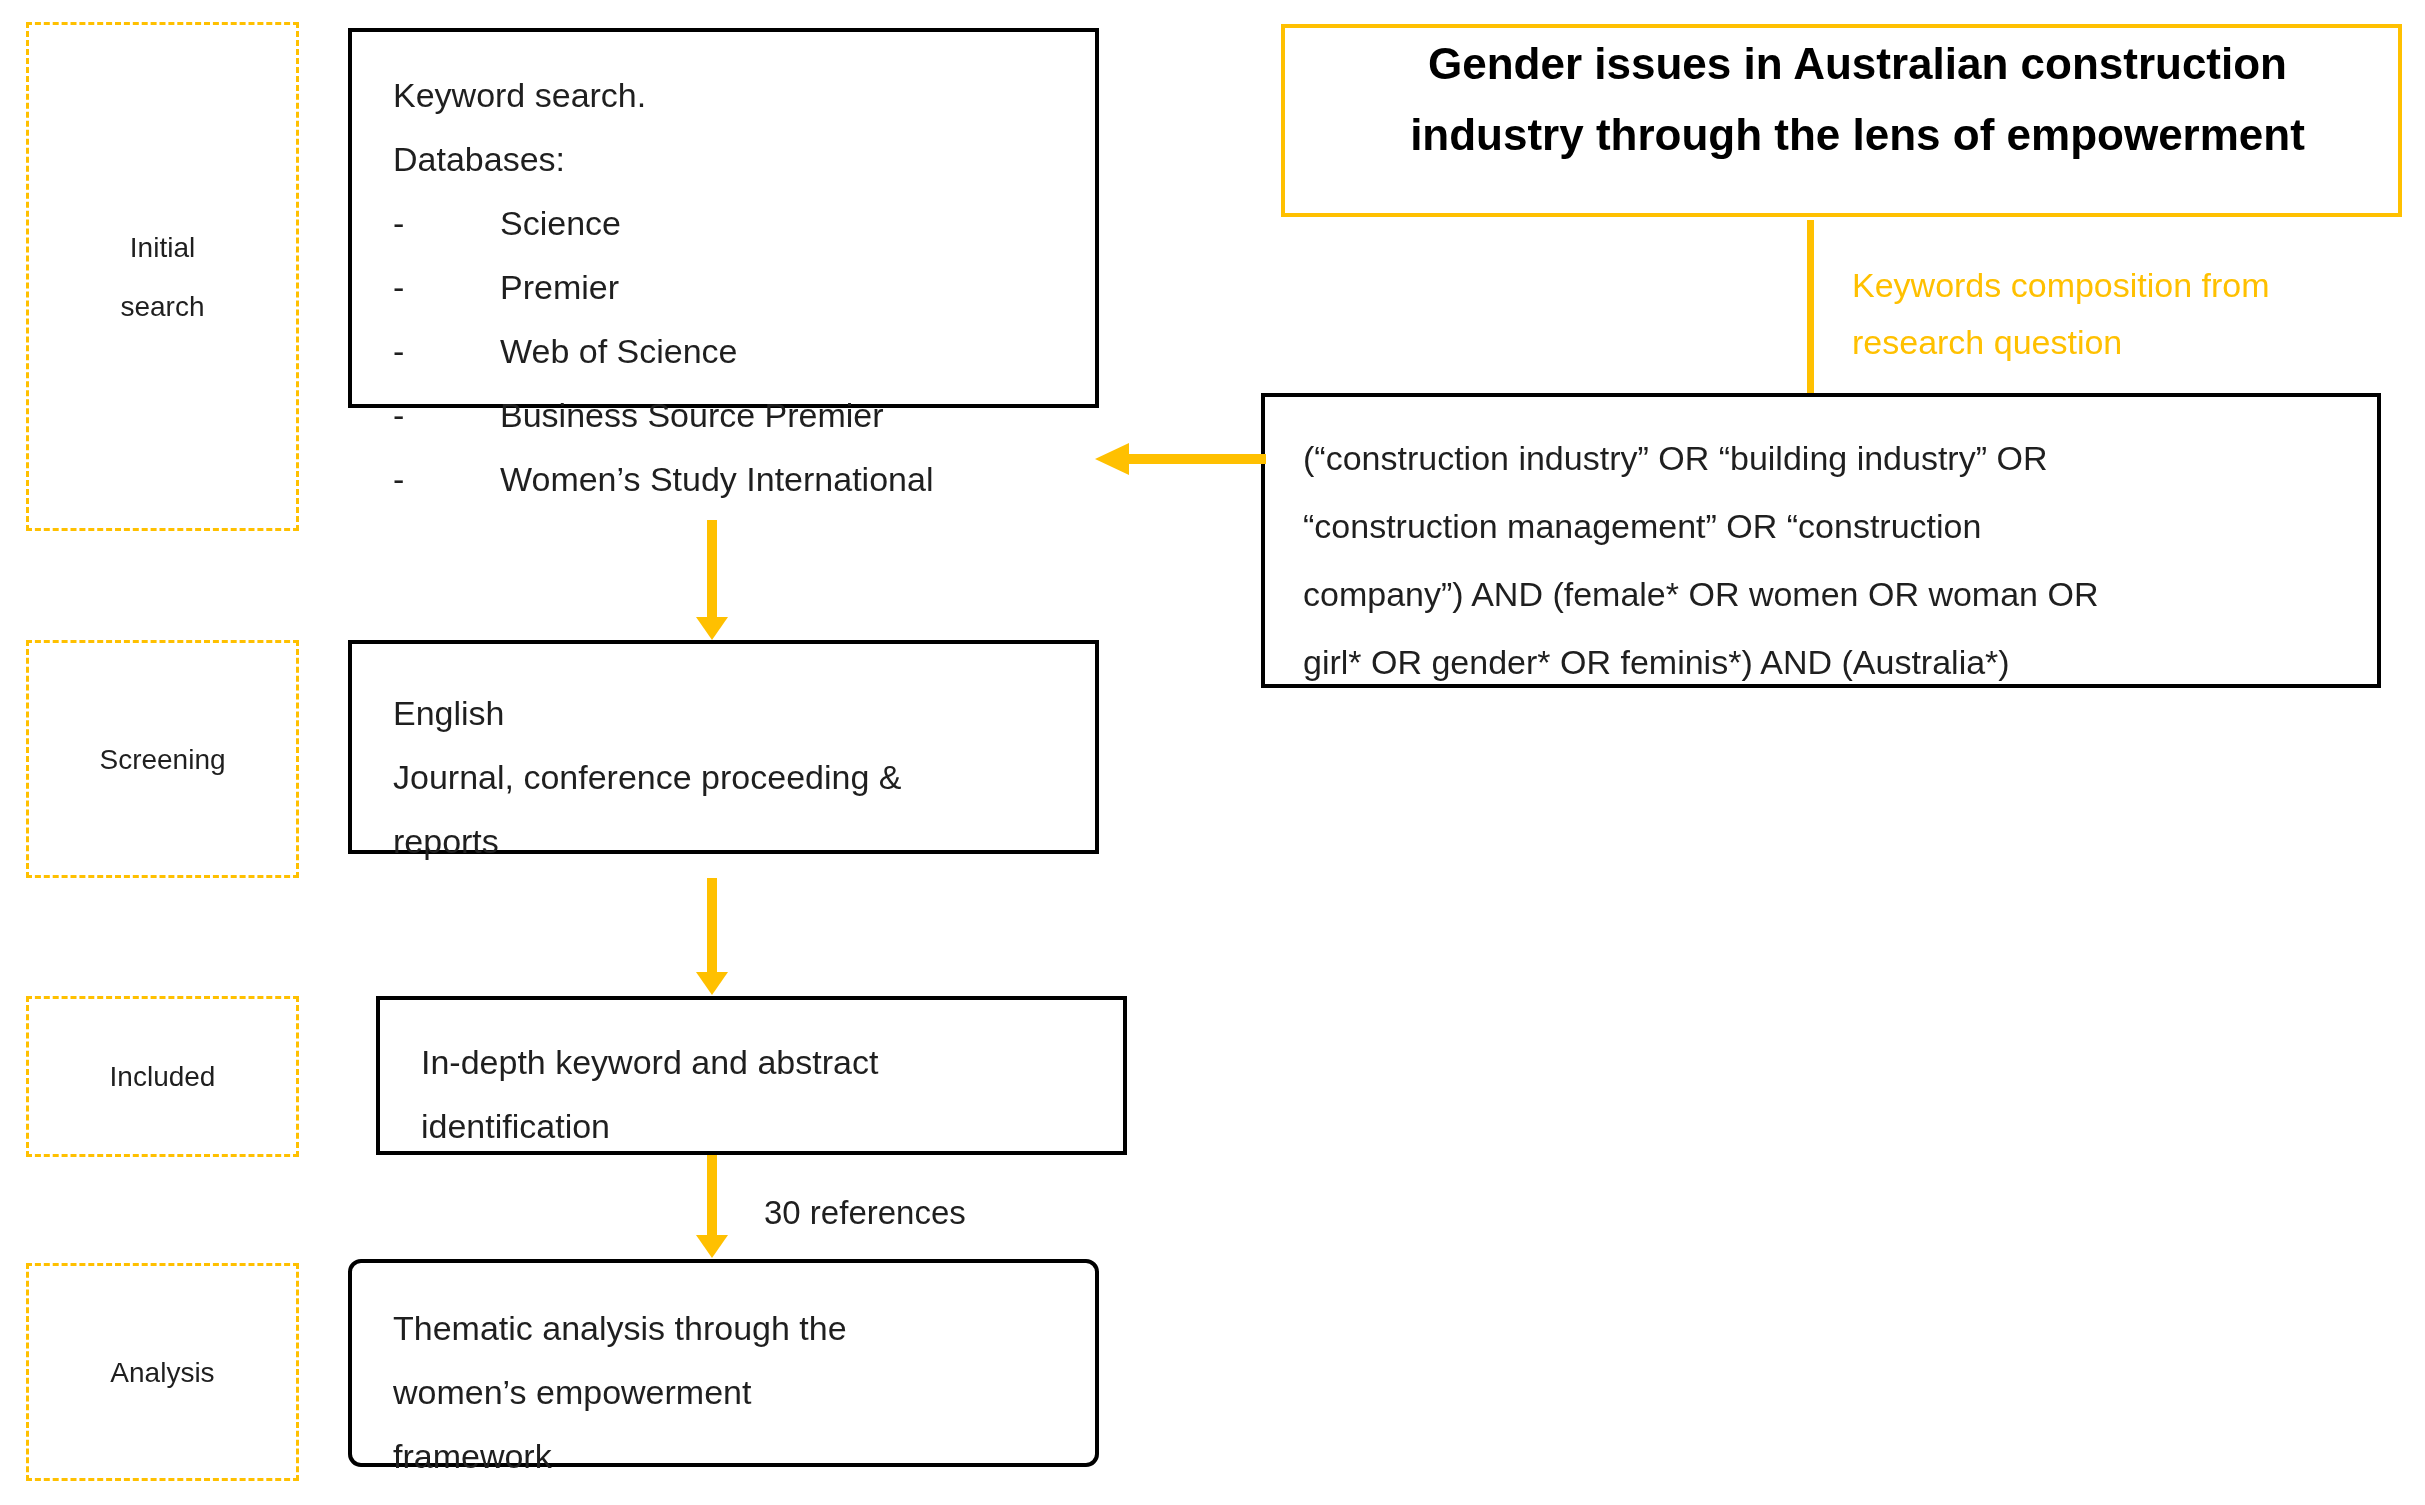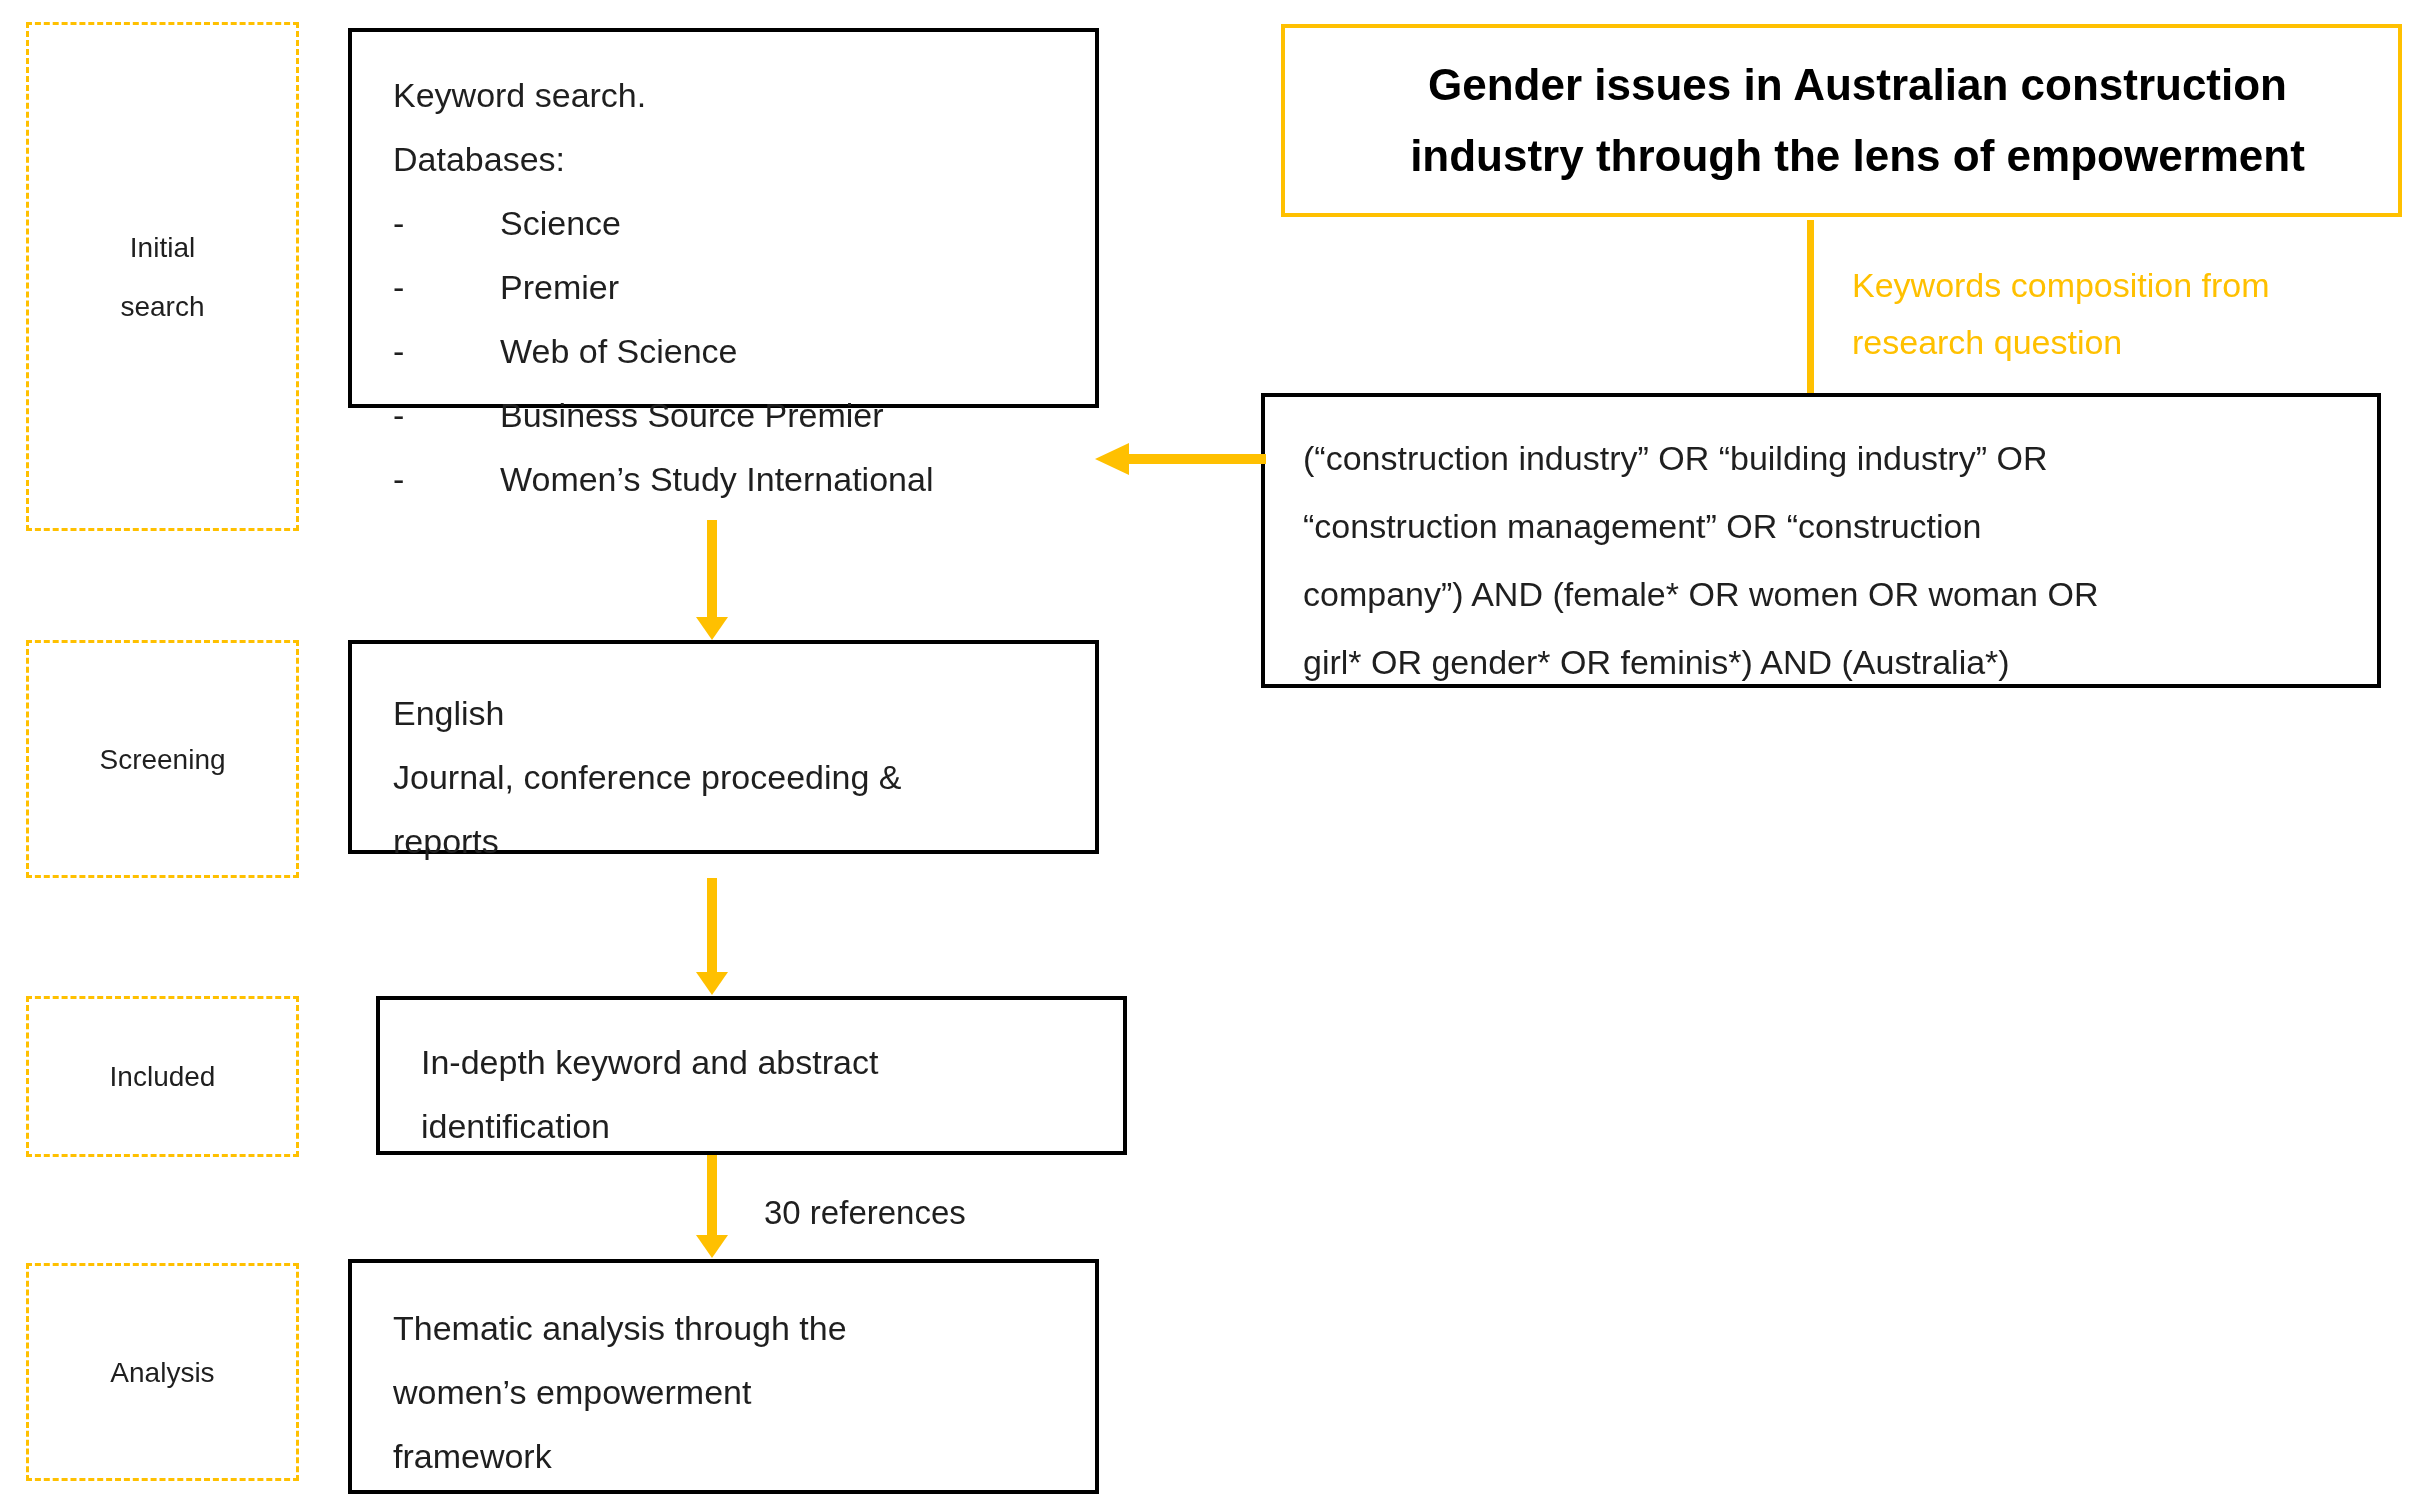--- a/index.html
+++ b/index.html
@@ -43,36 +43,35 @@
     width: 751px;
     border: 4.4px solid var(--ink);
     background: var(--bg);
     font-size: 34px;
     line-height: 64px;
     color: var(--text);
   }
   .flow-keyword   { top: 28px;   height: 380px; padding: 31px 22px 0 41px; }
   .flow-screening { top: 640px;  height: 214px; padding: 37px 22px 10px 41px; }
   .flow-included  { top: 996px; height: 159px; padding: 29.5px 22px 0 41px; margin-left: 28px; }
-  .flow-analysis  { top: 1259px; height: 235px; padding: 33px 22px 8px 41px; }
+  .flow-analysis  { top: 1259px; height: 208px; padding: 33px 22px 8px 41px; border-radius: 13px; }
 
   .bullet-row { display: flex; }
   .bullet-dash { width: 107px; flex: 0 0 107px; }
 
   
   .title-box {
     position: absolute;
     left: 1281px; top: 23.6px;
     width: 1121px; height: 193px;
     border: 4.4px solid var(--accent);
     background: var(--bg);
     display: flex;
     flex-direction: column;
     align-items: center;
-    justify-content: center;
     text-align: center;
     font-size: 44px;
     font-weight: bold;
     line-height: 71px;
     color: var(--ink);
     padding-left: 32px;
   }
 
   .keywords-note {
     position: absolute;

